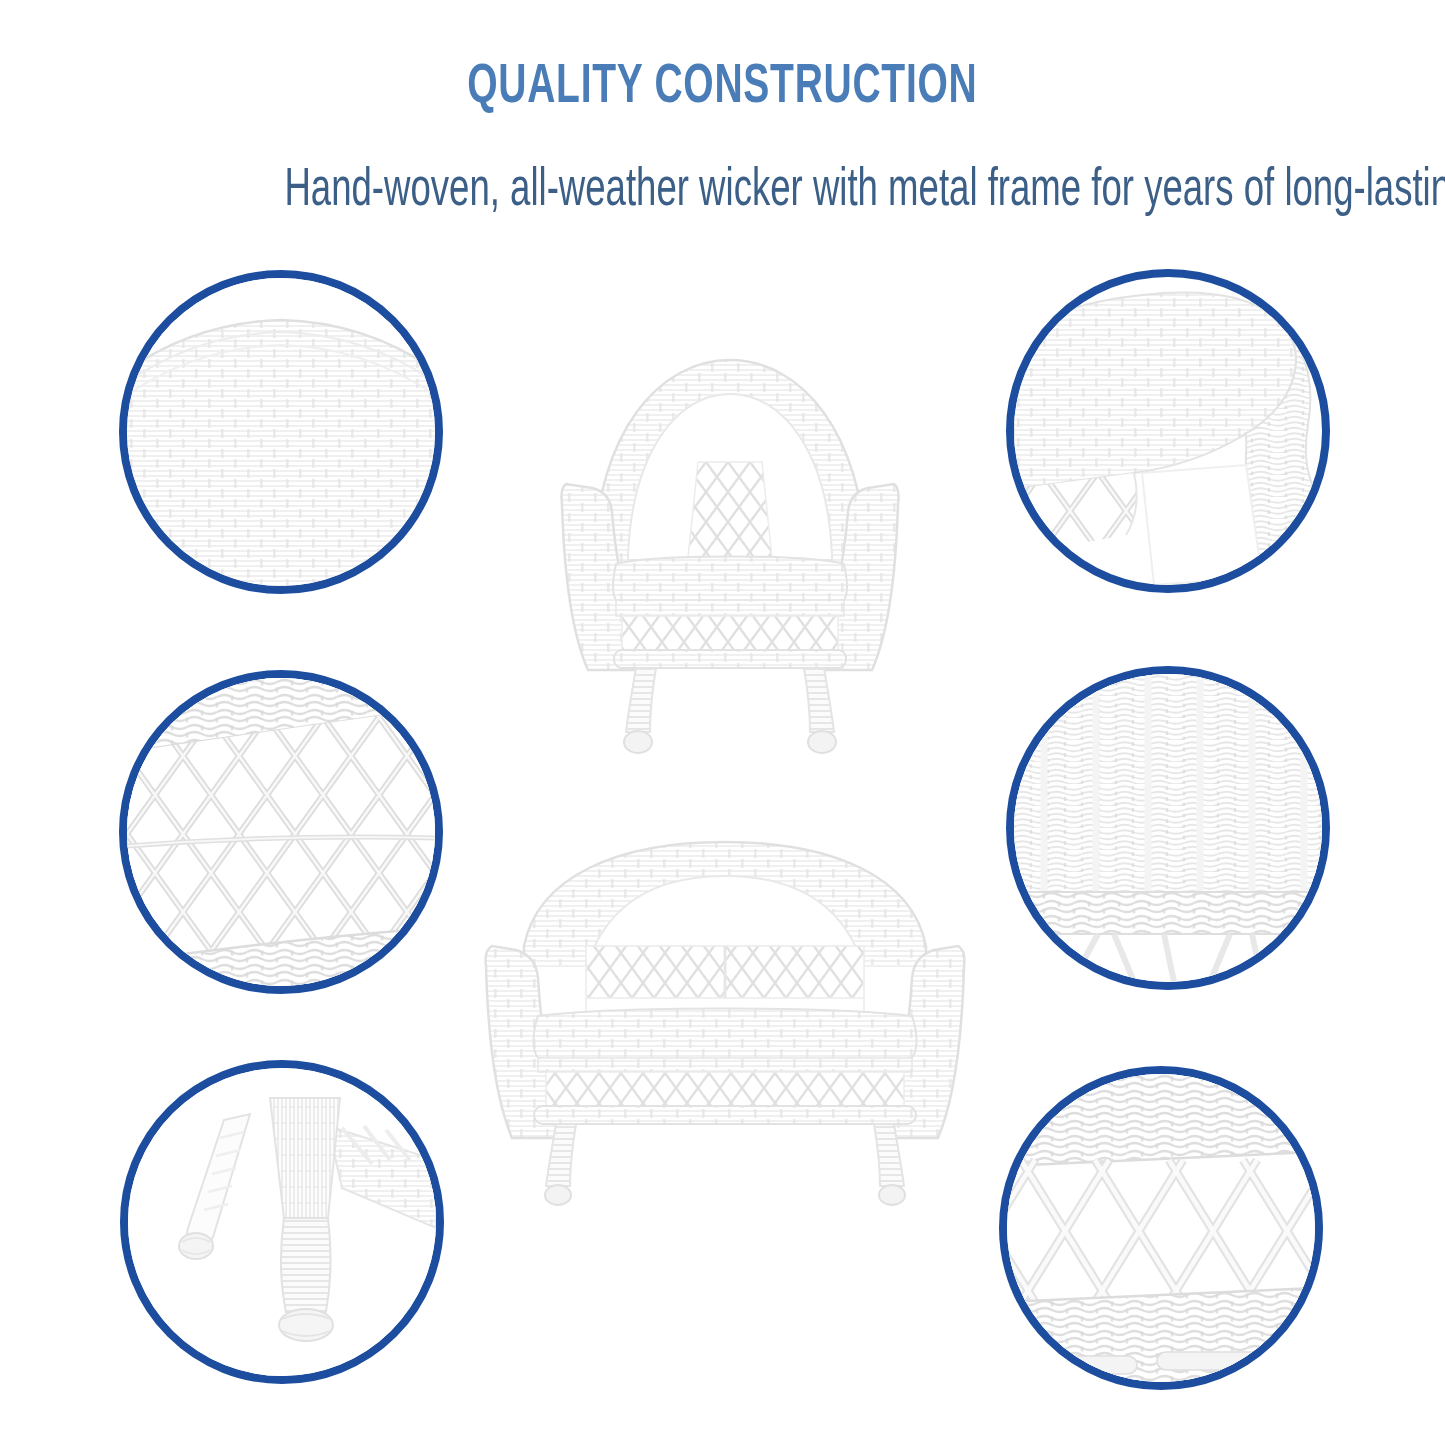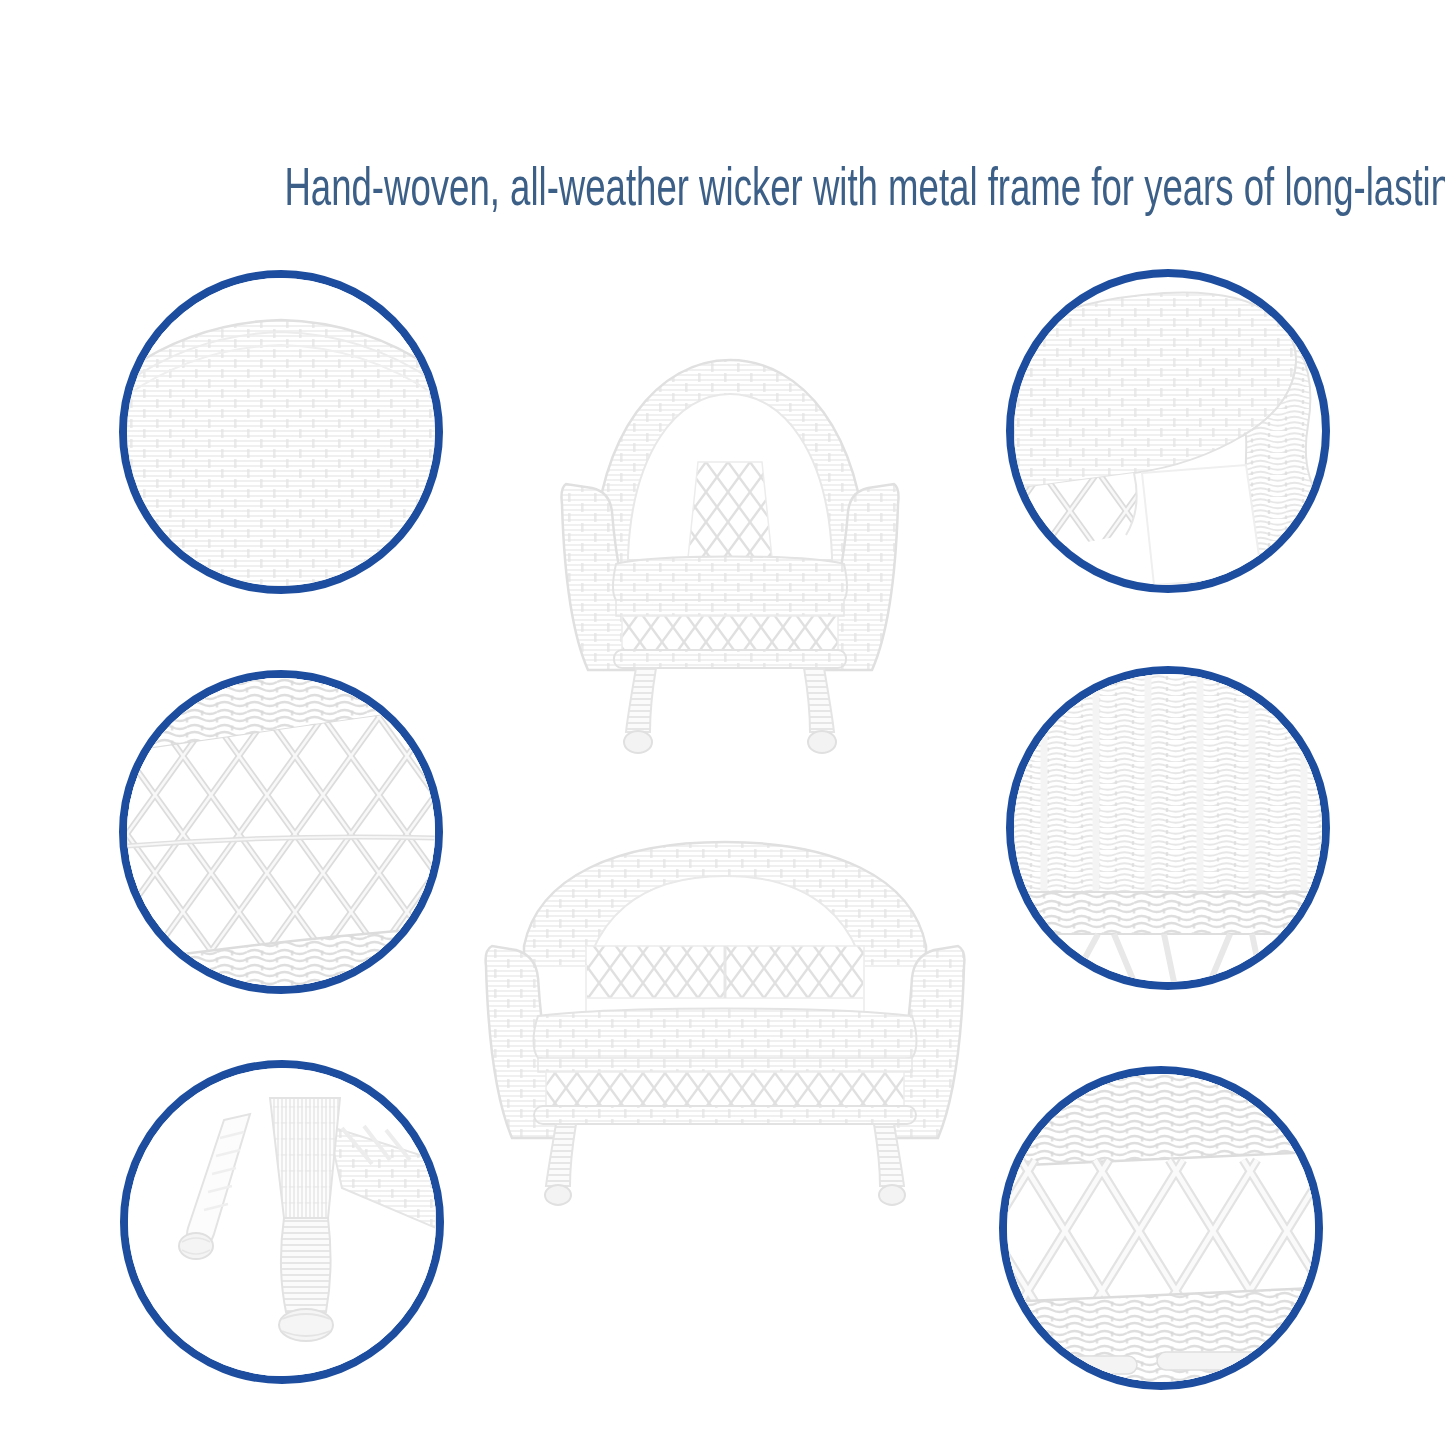--- a/index.html
+++ b/index.html
@@ -92,20 +92,23 @@
     <pattern id="pv" width="8" height="16" patternUnits="userSpaceOnUse">
       <rect width="8" height="16" fill="#fdfdfd"></rect>
       <path d="M2 0 V16 M6 0 V16" stroke="#e8e8e8" stroke-width="1.6" fill="none"></path>
       <rect x=".8" y="6" width="6.4" height="1.8" fill="#e6e6e6" opacity=".6"></rect>
     </pattern>
   </defs>
 </svg>
 
 <div class="canvas" role="img">
 
+  <div class="title-wrap">
+    <span class="title">QUALITY CONSTRUCTION</span>
+  </div>
   <div class="subtitle-wrap">
     <span class="subtitle">Hand-woven, all-weather wicker with metal frame for years of long-lasting use.</span>
   </div>
 
   <div class="circle c-l1" role="img" aria-label="Close-up of tight hand-woven basket weave wicker">
     <svg viewBox="0 0 308 308">
       <rect y="42" width="308" height="266" fill="url(#pw)"></rect>
       <path d="M0 92 Q70 44 154 42 Q238 44 308 92 L308 0 L0 0 Z" fill="#fff"></path>
       <path d="M0 92 Q70 44 154 42 Q238 44 308 92" stroke="#e0e0e0" stroke-width="2.5" fill="none"></path>
       <path d="M0 104 Q70 56 154 54 Q238 56 308 104" stroke="#ececec" stroke-width="2" fill="none"></path>

